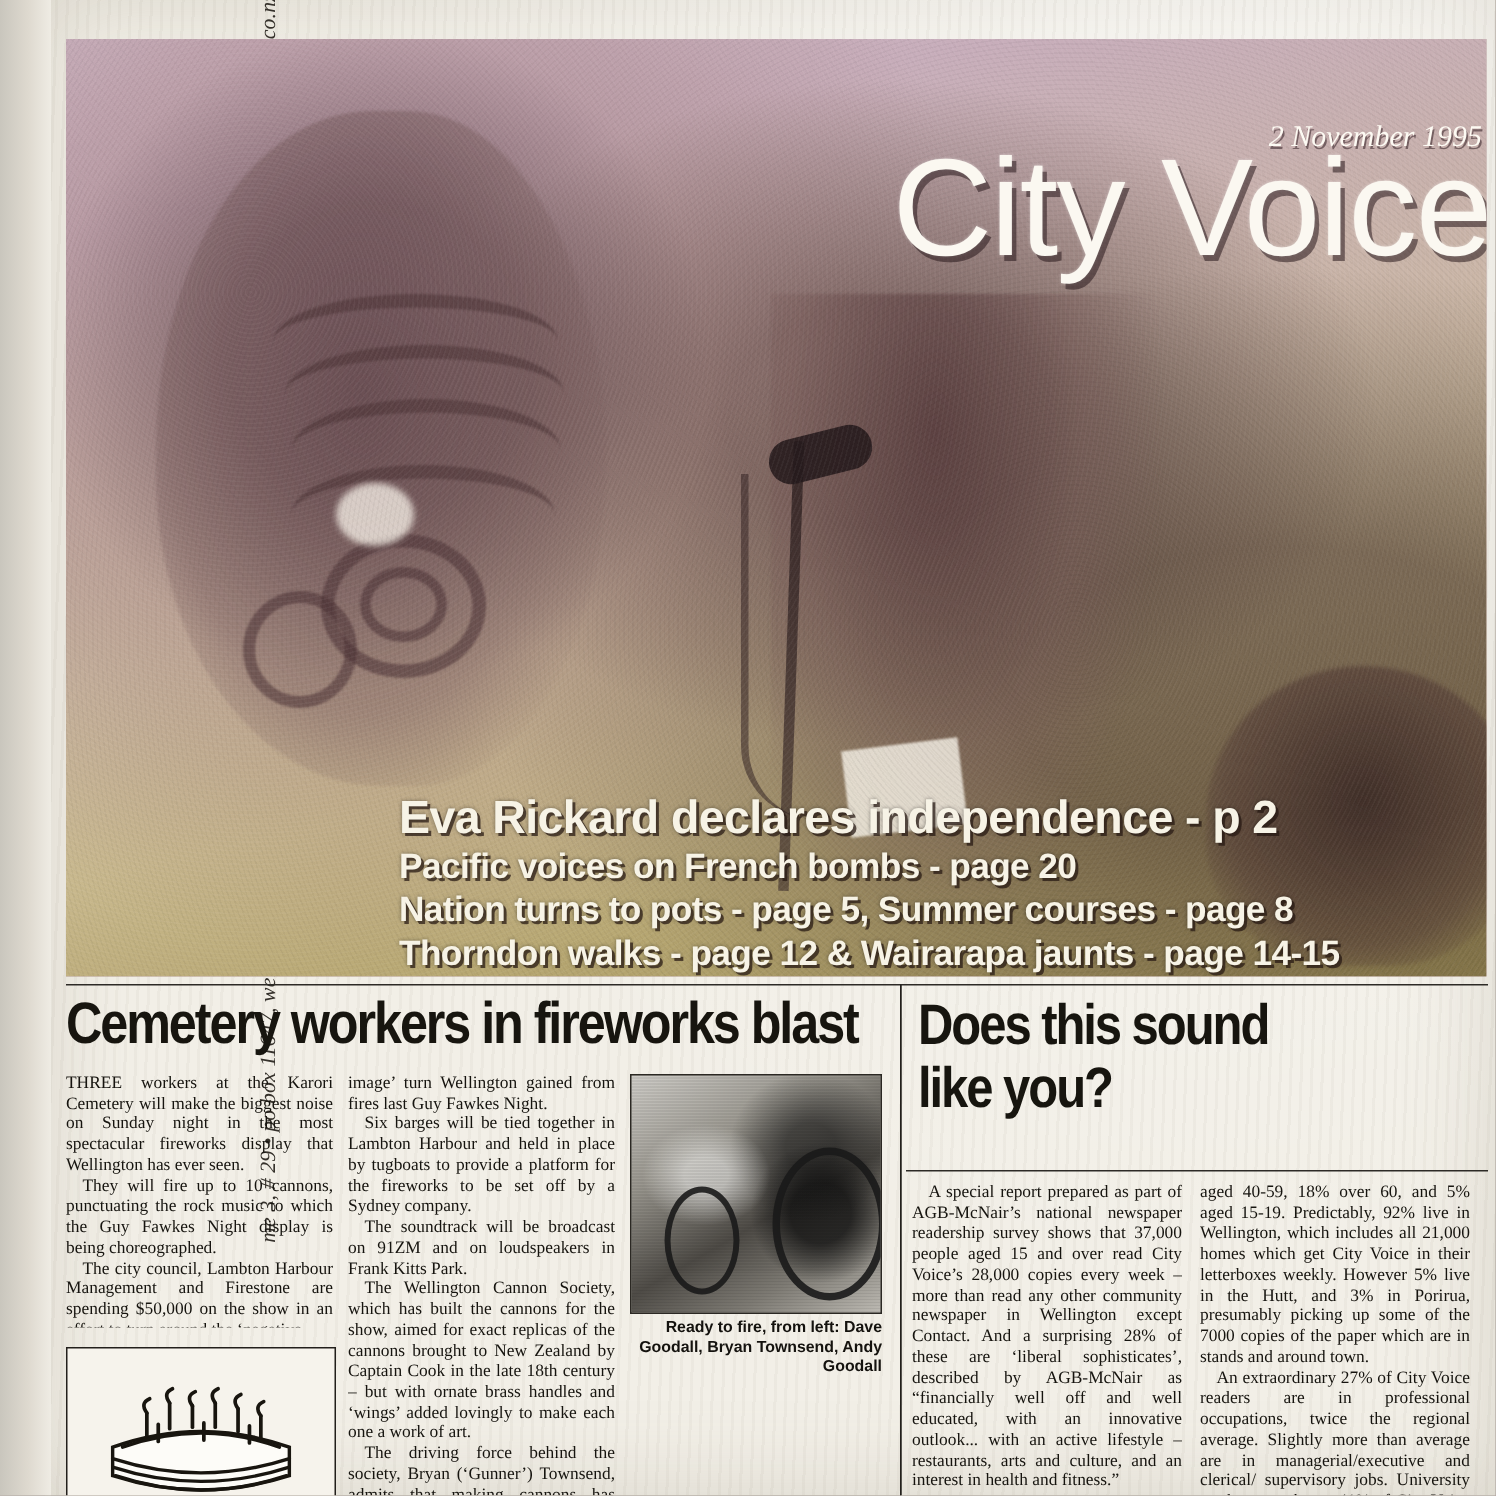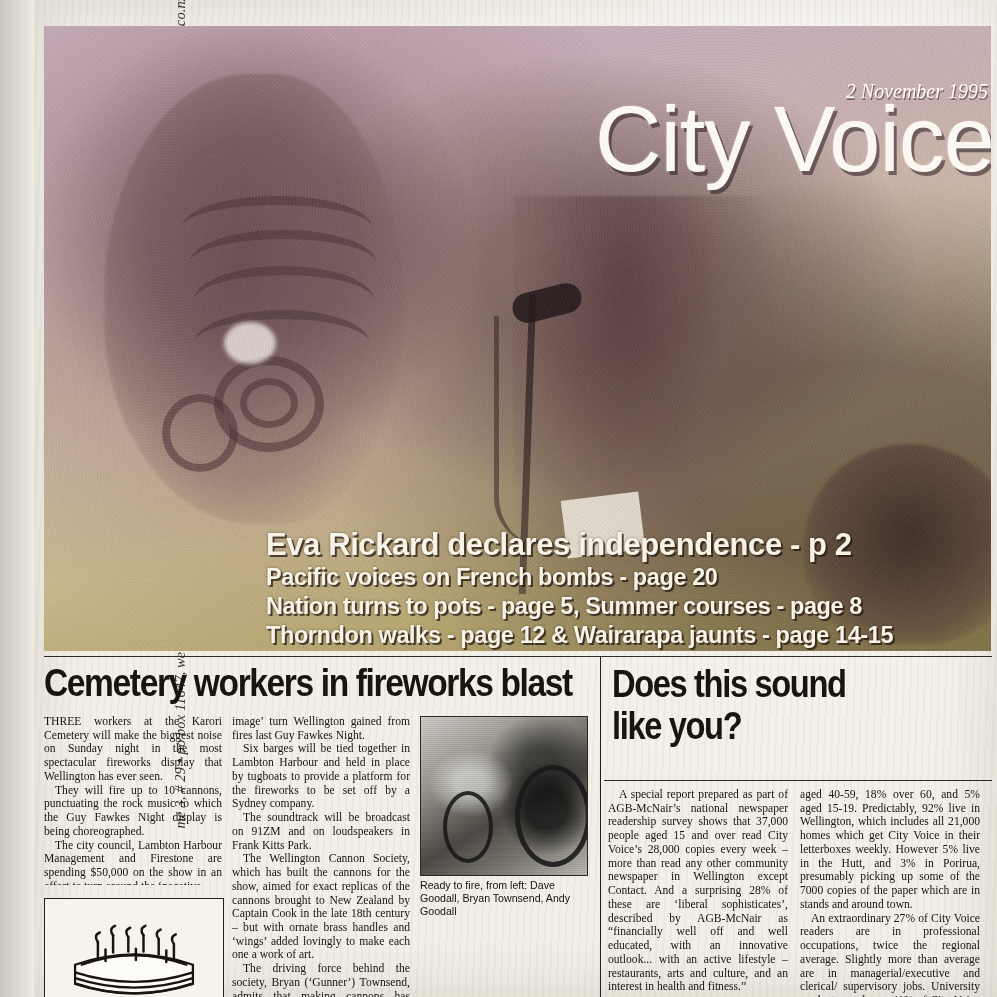--- a/index.html
+++ b/index.html
@@ -105,22 +105,22 @@
   .photo-box{position:absolute;border:1px solid #2b2823;background:#8d8a84;overflow:hidden;}
   .photo-inner{position:absolute;inset:0;
       background:
         radial-gradient(ellipse at 30% 42%, rgba(250,250,248,.55) 0 9%, rgba(0,0,0,0) 26%),
         radial-gradient(ellipse at 72% 30%, rgba(20,20,20,.55) 0 10%, rgba(0,0,0,0) 32%),
         radial-gradient(circle at 76% 58%, rgba(15,15,15,.75) 0 13%, rgba(0,0,0,0) 30%),
         linear-gradient(150deg,#cfcdc8 0%,#9a978f 30%,#4e4b46 58%,#7d7a73 78%,#bdbab3 100%);}
   .photo-inner:after{content:"";position:absolute;inset:0;opacity:.5;
       background:repeating-linear-gradient(0deg, rgba(0,0,0,.13) 0 1px, rgba(0,0,0,0) 1px 2px);}
   .wheel{position:absolute;border:5px solid rgba(25,25,25,.9);border-radius:50%;}
-  .caption{position:absolute;font-family:"Liberation Sans",sans-serif;font-weight:normal;
-      font-size:10.6px;line-height:1.22;color:#14120e;}
+  .caption{position:absolute;font-family:"Liberation Sans",sans-serif;font-weight:bold;
+      font-size:10.6px;line-height:1.22;color:#14120e;text-align:right;}
 
   
   .pick-box{position:absolute;border:1.4px solid #221f1b;background:#f6f3ec;overflow:hidden;}
   .pick-title{font-family:"Liberation Sans",sans-serif;font-weight:bold;font-size:13.4px;
       letter-spacing:.2px;text-align:center;color:#14120e;padding-top:3px;}
   .cake-wrap{position:absolute;left:0;right:0;top:24px;bottom:0;}
 
   .rbox{position:absolute;border-left:1.6px solid #23201c;border-top:1.6px solid #23201c;}
 </style>
 </head>

